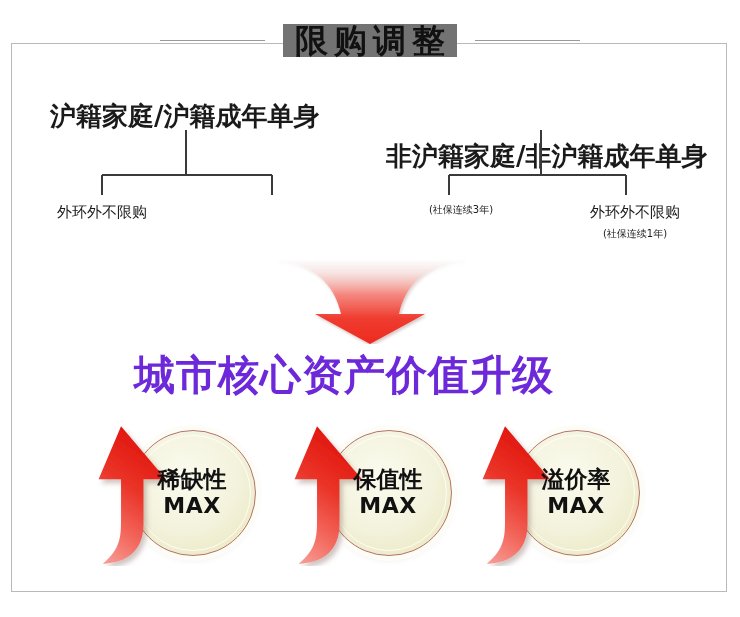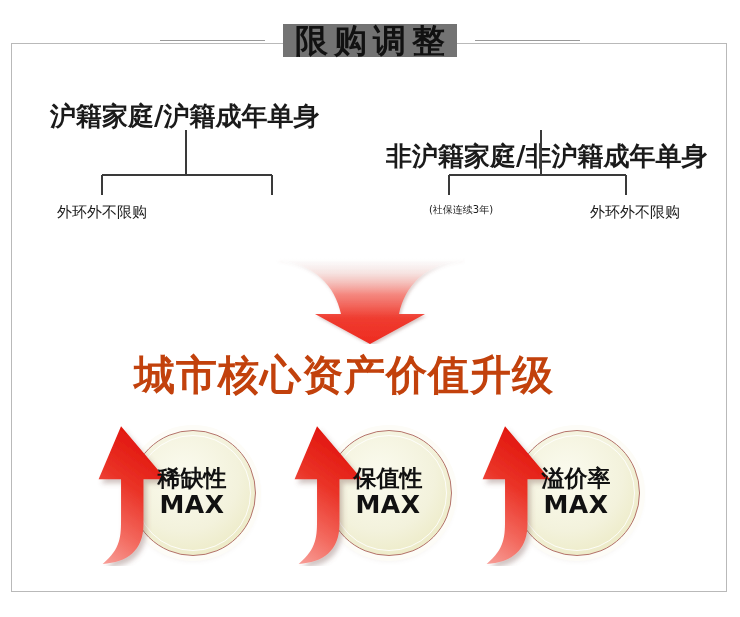--- a/index.html
+++ b/index.html
@@ -80,21 +80,21 @@
   .leaf.n4{left:552px; width:166px; top:200px;}
 
   
   .funnel{position:absolute;left:275px;top:258px;width:190px;height:86px;}
 
   
   .headline{
     position:absolute;left:0;top:353px;width:688px;
     text-align:center;
     font-family:"DejaVu Sans","Liberation Sans",sans-serif;
-    font-size:41px;font-weight:700;color:#c2410c;
+    font-size:41px;font-weight:700;color:#6d28d9;
     letter-spacing:1px;line-height:1.1;white-space:nowrap;
   }
 
   
   .badges{position:absolute;left:0;top:418px;width:612px;height:150px;}
   .badge{position:absolute;width:196px;height:150px;top:0;}
   .badge.b1{left:72px;}
   .badge.b2{left:268px;}
   .badge.b3{left:456px;}
 
@@ -119,21 +119,21 @@
     gap:2px;
     z-index:3;
   }
   .badge .l-cn{
     font-family:"DejaVu Sans","Liberation Sans",sans-serif;
     font-size:23px;font-weight:700;color:#111111;line-height:1.05;
     white-space:nowrap;letter-spacing:0px;
   }
   .badge .l-max{
     font-family:"DejaVu Sans","Liberation Sans",sans-serif;
-    font-size:25px;font-weight:700;color:#111111;line-height:1.05;
+    font-size:22px;font-weight:700;color:#111111;line-height:1.05;
     letter-spacing:0.5px;
     text-align:center;
   }
 </style>
 </head>
 <body>
 
 <div id="stage">
 
   <div class="frame"></div>
@@ -164,20 +164,21 @@
 
   <div class="leaf n1 black">
     <span class="l-main">外环外不限购</span>
     <span class="l-note"></span>
   </div>
   <div class="leaf n3 red">
     <span class="l-note">(社保连续3年)</span>
   </div>
   <div class="leaf n4 black">
     <span class="l-main">外环外不限购</span>
+    <span class="l-note">(社保连续1年)</span>
   </div>
 
   <svg class="funnel" viewBox="0 0 190 86" width="190" height="86" aria-hidden="true">
     <defs>
       <linearGradient id="funnelGrad" x1="0" y1="0" x2="0" y2="1">
         <stop offset="0%" stop-color="#ffffff" stop-opacity="0.05"></stop>
         <stop offset="18%" stop-color="#fbdad6" stop-opacity="0.55"></stop>
         <stop offset="42%" stop-color="#f6837a" stop-opacity="0.92"></stop>
         <stop offset="70%" stop-color="#ef3c30"></stop>
         <stop offset="100%" stop-color="#ee2a20"></stop>

